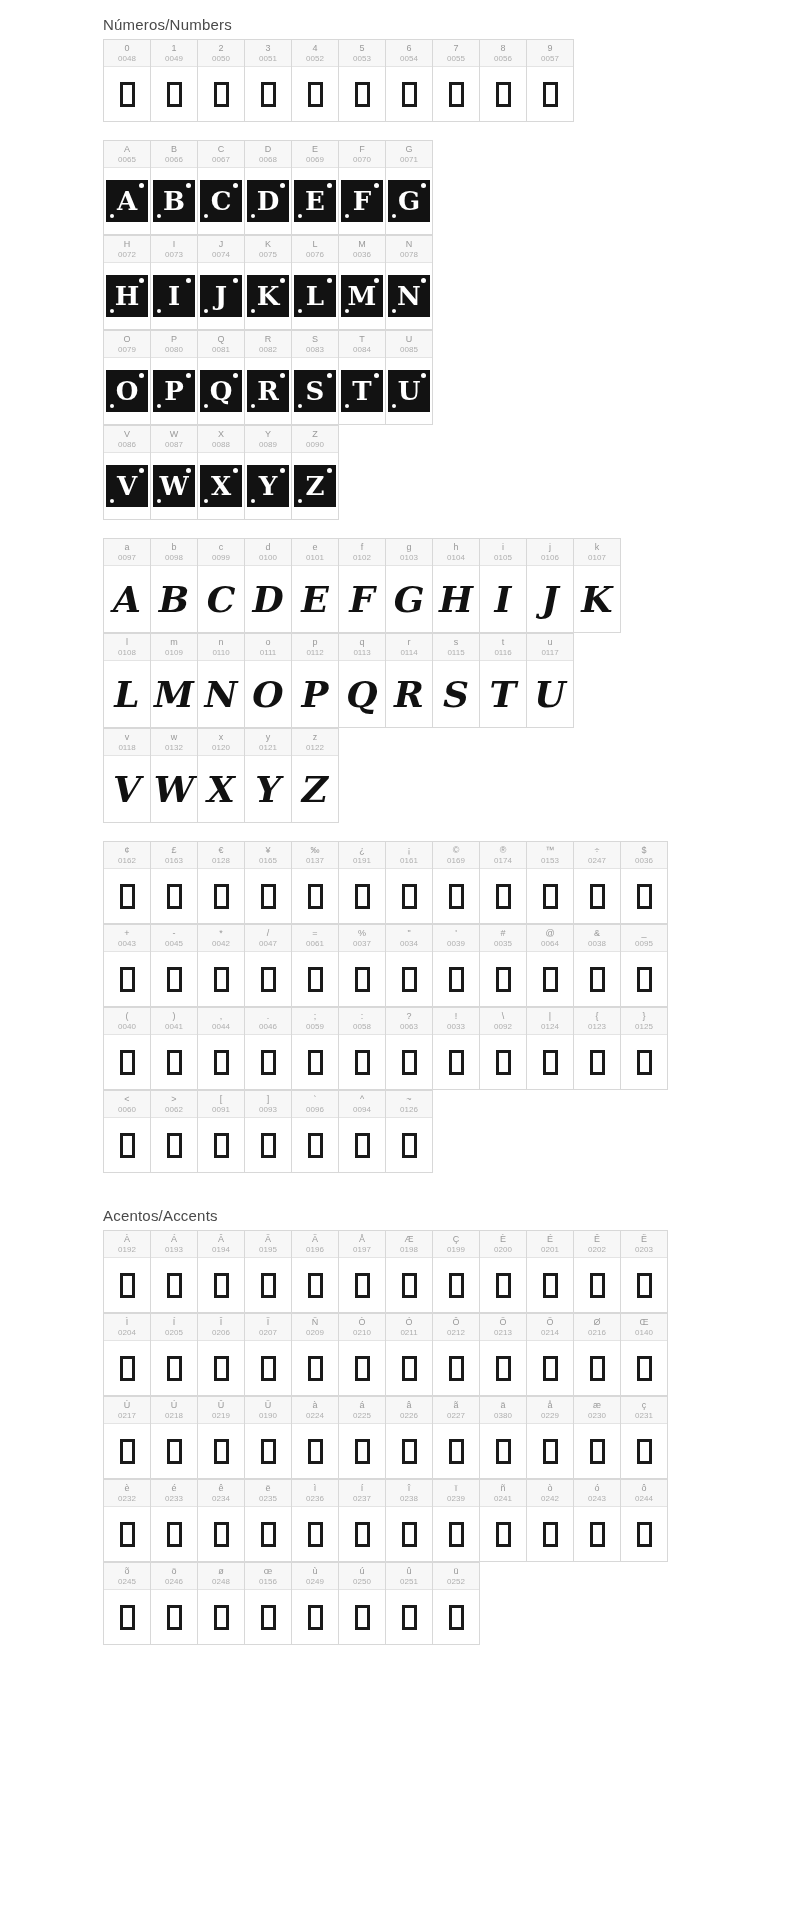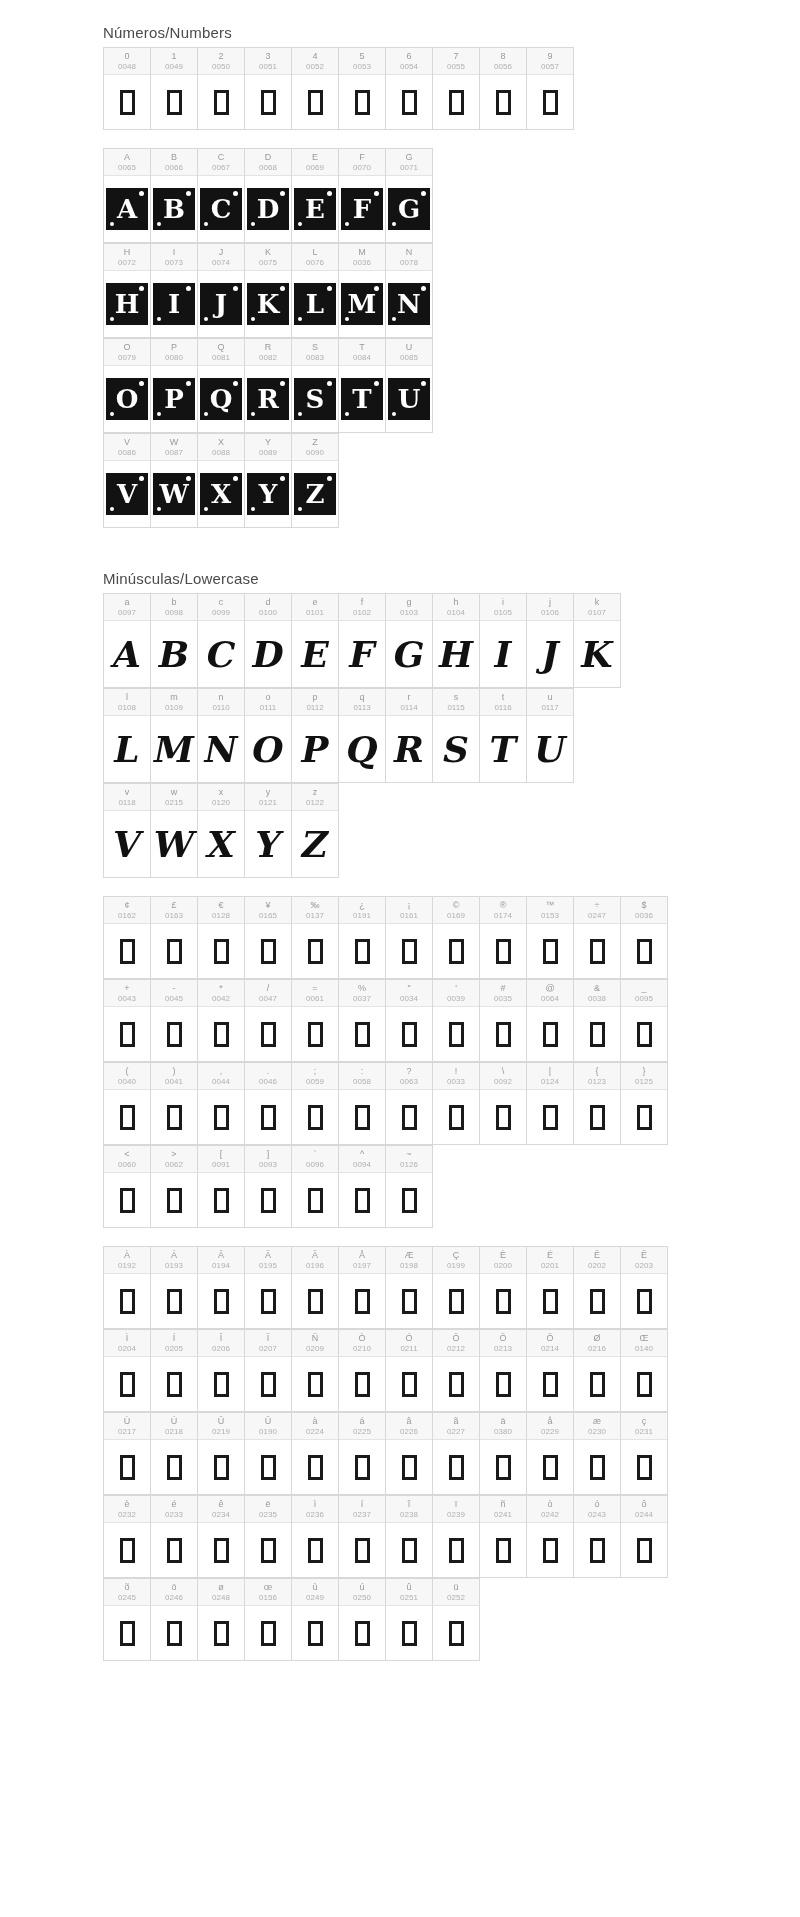--- a/index.html
+++ b/index.html
@@ -19,21 +19,21 @@
   .section {
     margin: 0 0 18px 0;
     padding-left: 103px;
   }
   .section-title {
     font-size: 15px;
     color: #4a4a4a;
     font-weight: normal;
     letter-spacing: 0.2px;
     margin: 0 0 6px 0;
-    padding-top: 24px;
+    padding-top: 16px;
   }
   .rows {
     display: block;
   }
   .glyph-row {
     display: flex;
     flex-wrap: nowrap;
     border-left: 1px solid #d8d8d8;
     border-top: 1px solid #d8d8d8;
     width: max-content;
@@ -466,21 +466,20 @@
               <div class="cell-code">0090</div>
             </div>
             <div class="cell-body">
               <div class="initial-block">Z</div>
             </div>
           </div>
         </div>
       </div>
     </div>
     <div class="section">
-      <div class="section-title">Minúsculas/Lowercase</div>
       <div class="rows">
         <div class="glyph-row tall">
           <div class="glyph-cell">
             <div class="cell-head">
               <div class="cell-char">a</div>
               <div class="cell-code">0097</div>
             </div>
             <div class="cell-body">
               <div class="bl-letter">A</div>
             </div>
@@ -674,21 +673,21 @@
               <div class="cell-char">v</div>
               <div class="cell-code">0118</div>
             </div>
             <div class="cell-body">
               <div class="bl-letter">V</div>
             </div>
           </div>
           <div class="glyph-cell">
             <div class="cell-head">
               <div class="cell-char">w</div>
-              <div class="cell-code">0215</div>
+              <div class="cell-code">0132</div>
             </div>
             <div class="cell-body">
               <div class="bl-letter">W</div>
             </div>
           </div>
           <div class="glyph-cell">
             <div class="cell-head">
               <div class="cell-char">x</div>
               <div class="cell-code">0120</div>
             </div>
@@ -1110,20 +1109,21 @@
               <div class="cell-code">0126</div>
             </div>
             <div class="cell-body">
               <div class="notdef"></div>
             </div>
           </div>
         </div>
       </div>
     </div>
     <div class="section">
+      <div class="section-title">Acentos/Accents</div>
       <div class="rows">
         <div class="glyph-row">
           <div class="glyph-cell">
             <div class="cell-head">
               <div class="cell-char">À</div>
               <div class="cell-code">0192</div>
             </div>
             <div class="cell-body">
               <div class="notdef"></div>
             </div>

